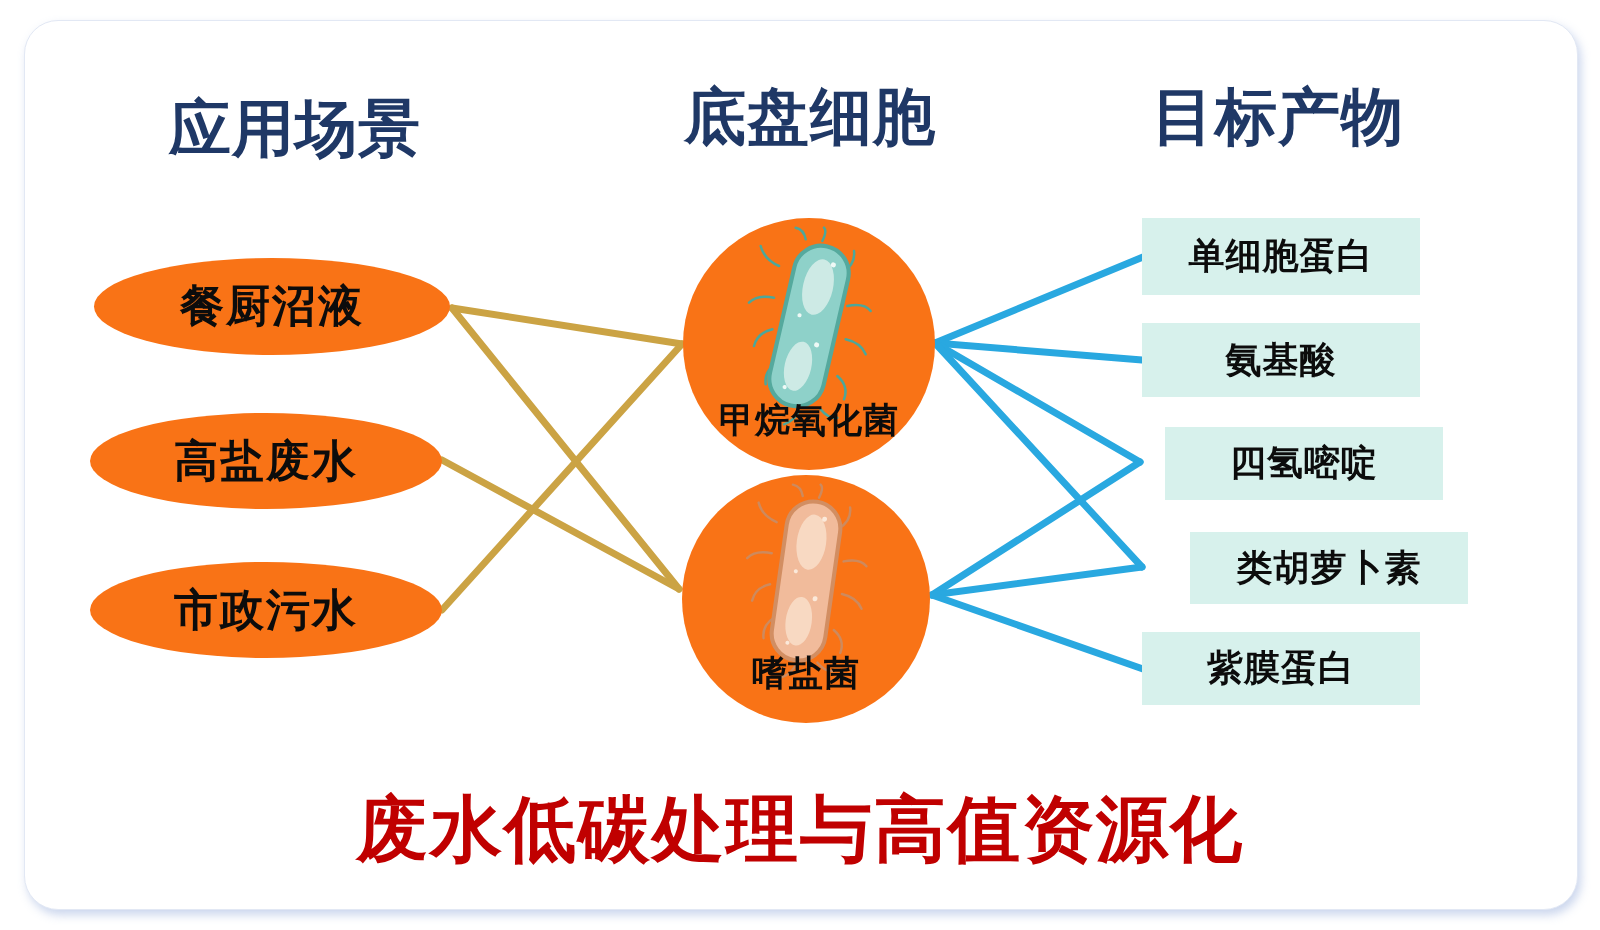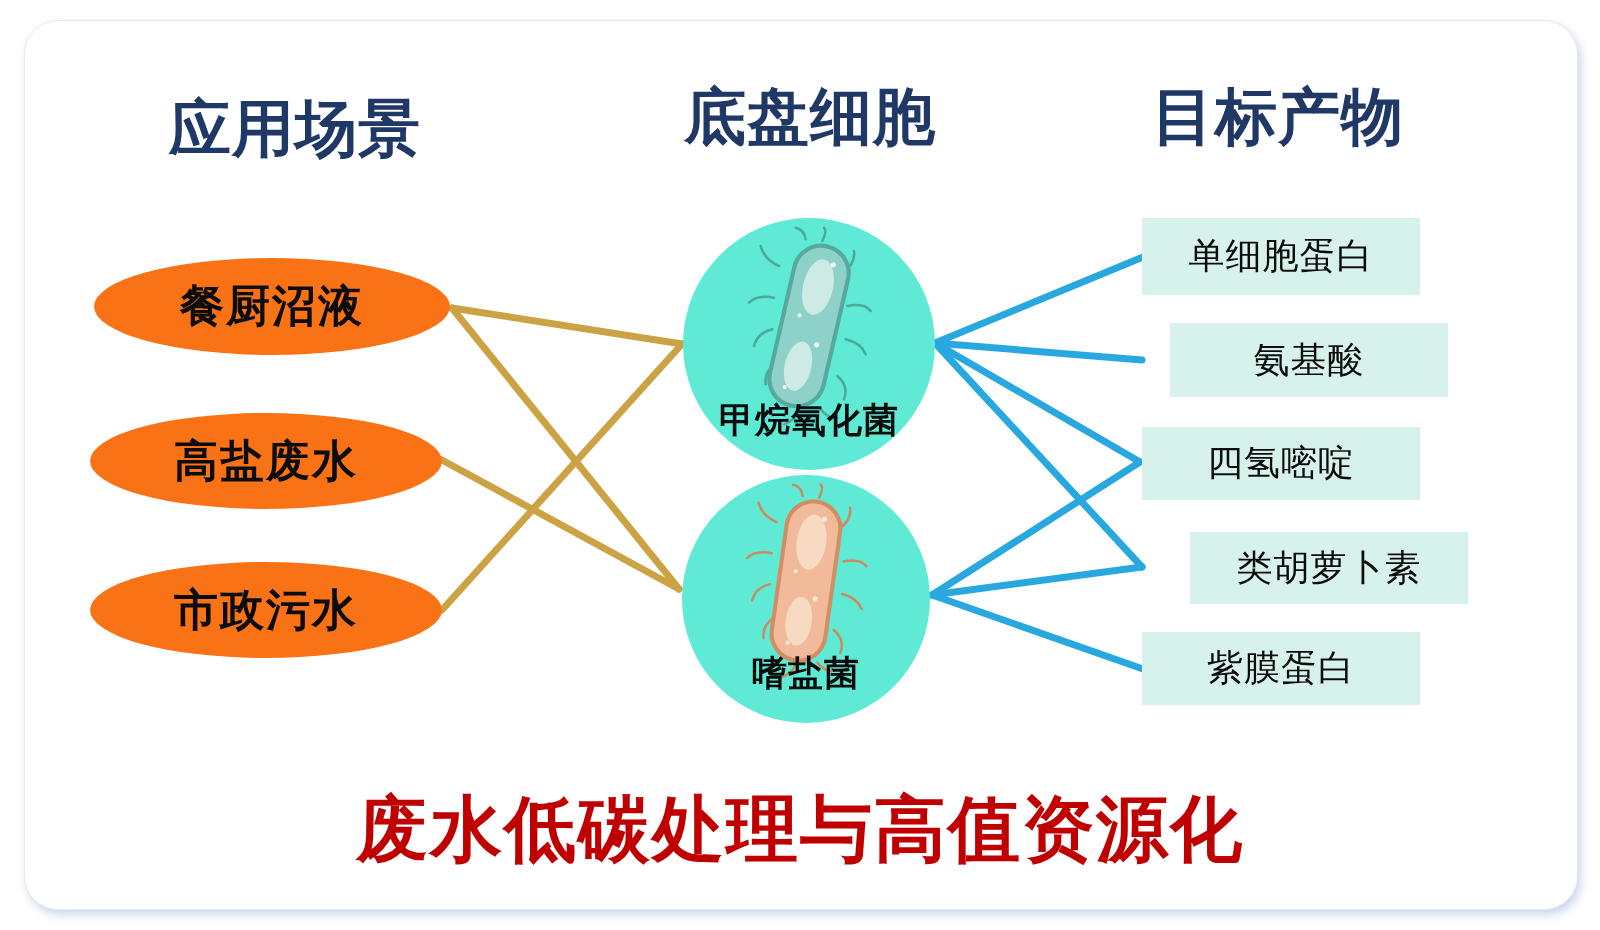--- a/index.html
+++ b/index.html
@@ -18,31 +18,31 @@
     position:absolute;width:420px;text-align:center;
     font-size:62px;font-weight:800;color:#1f3866;letter-spacing:1px;
     top:82px;line-height:70px;
   }
   .ellipse{
     position:absolute;background:#f97316;border-radius:50%;
     display:flex;align-items:center;justify-content:center;
     font-size:44px;font-weight:700;color:#0c0c0c;letter-spacing:2px;
   }
   .cell-circle{
-    position:absolute;background:#5eead4;border-radius:50%;
+    position:absolute;background:#f97316;border-radius:50%;
   }
   .cell-circle svg.bact{position:absolute;left:50%;transform:translateX(-50%);top:8px;}
   .cell-label{
     position:absolute;left:0;right:0;bottom:26px;text-align:center;
     font-size:35px;font-weight:700;color:#0c0c0c;letter-spacing:1px;
   }
   .product-box{
     position:absolute;left:1142px;width:278px;background:#d7f1ec;
     display:flex;align-items:center;justify-content:center;
-    font-size:36px;font-weight:400;color:#0c0c0c;letter-spacing:1px;
+    font-size:36px;font-weight:700;color:#0c0c0c;letter-spacing:1px;
   }
   .footer-title{
     position:absolute;left:0;width:1600px;top:770px;text-align:center;
     font-size:72px;font-weight:800;color:#c00000;letter-spacing:2px;margin-top:12px;
   }
   #lines{position:absolute;left:0;top:0;width:1600px;height:930px;pointer-events:none;}
 </style>
 </head>
 <body>
 
@@ -123,19 +123,19 @@
         <circle cx="102" cy="42" r="3" fill="#fbe9da"></circle>
         <circle cx="76" cy="110" r="2.5" fill="#fbe9da"></circle>
         <circle cx="104" cy="140" r="3" fill="#fbe9da"></circle>
         <circle cx="78" cy="198" r="2.5" fill="#fbe9da"></circle>
       </g>
     </svg>
     <div class="cell-label">嗜盐菌</div>
   </div>
 
   <div class="product-box" style="top:218px;height:77px;">单细胞蛋白</div>
-  <div class="product-box" style="top:323px;height:74px;margin-left:28px;">氨基酸</div>
-  <div class="product-box" style="top:427px;height:73px;">四氢嘧啶</div>
+  <div class="product-box" style="top:323px;height:74px;">氨基酸</div>
+  <div class="product-box" style="top:427px;height:73px;margin-left:23px;">四氢嘧啶</div>
   <div class="product-box" style="top:532px;height:72px;margin-left:48px;">类胡萝卜素</div>
   <div class="product-box" style="top:632px;height:73px;">紫膜蛋白</div>
 
   <div class="footer-title">废水低碳处理与高值资源化</div>
 </div>
 
 </body></html>

